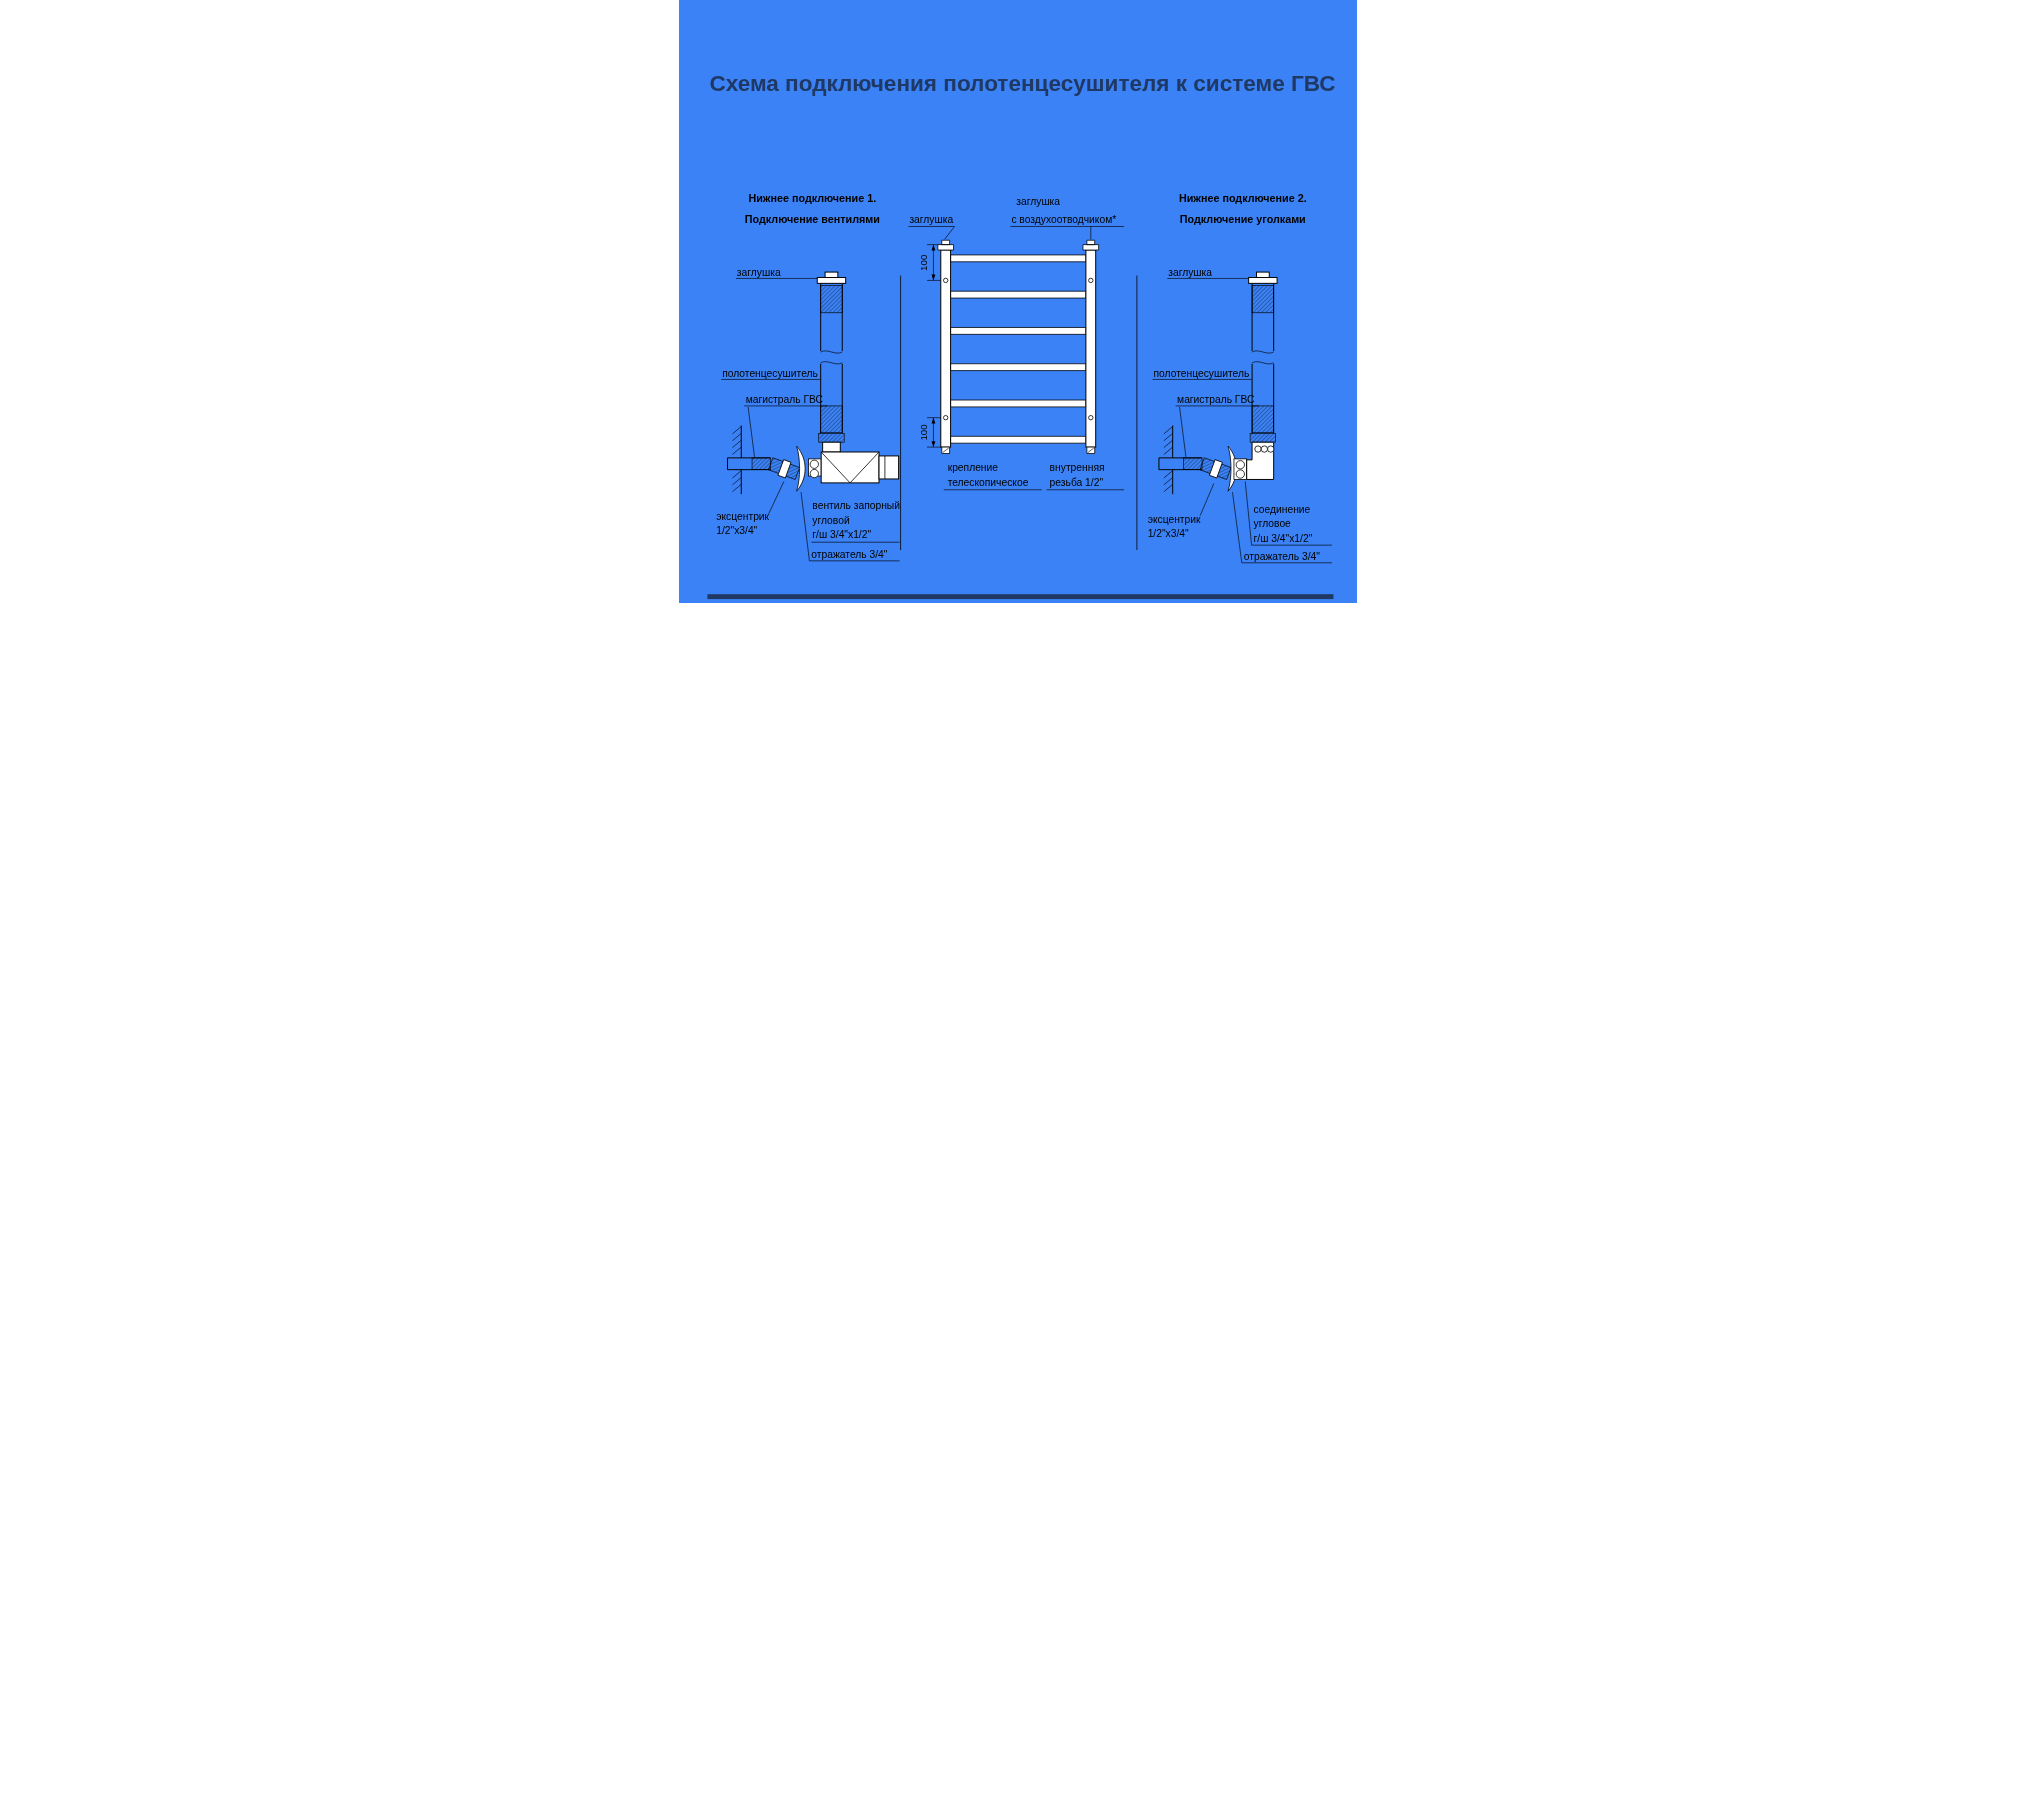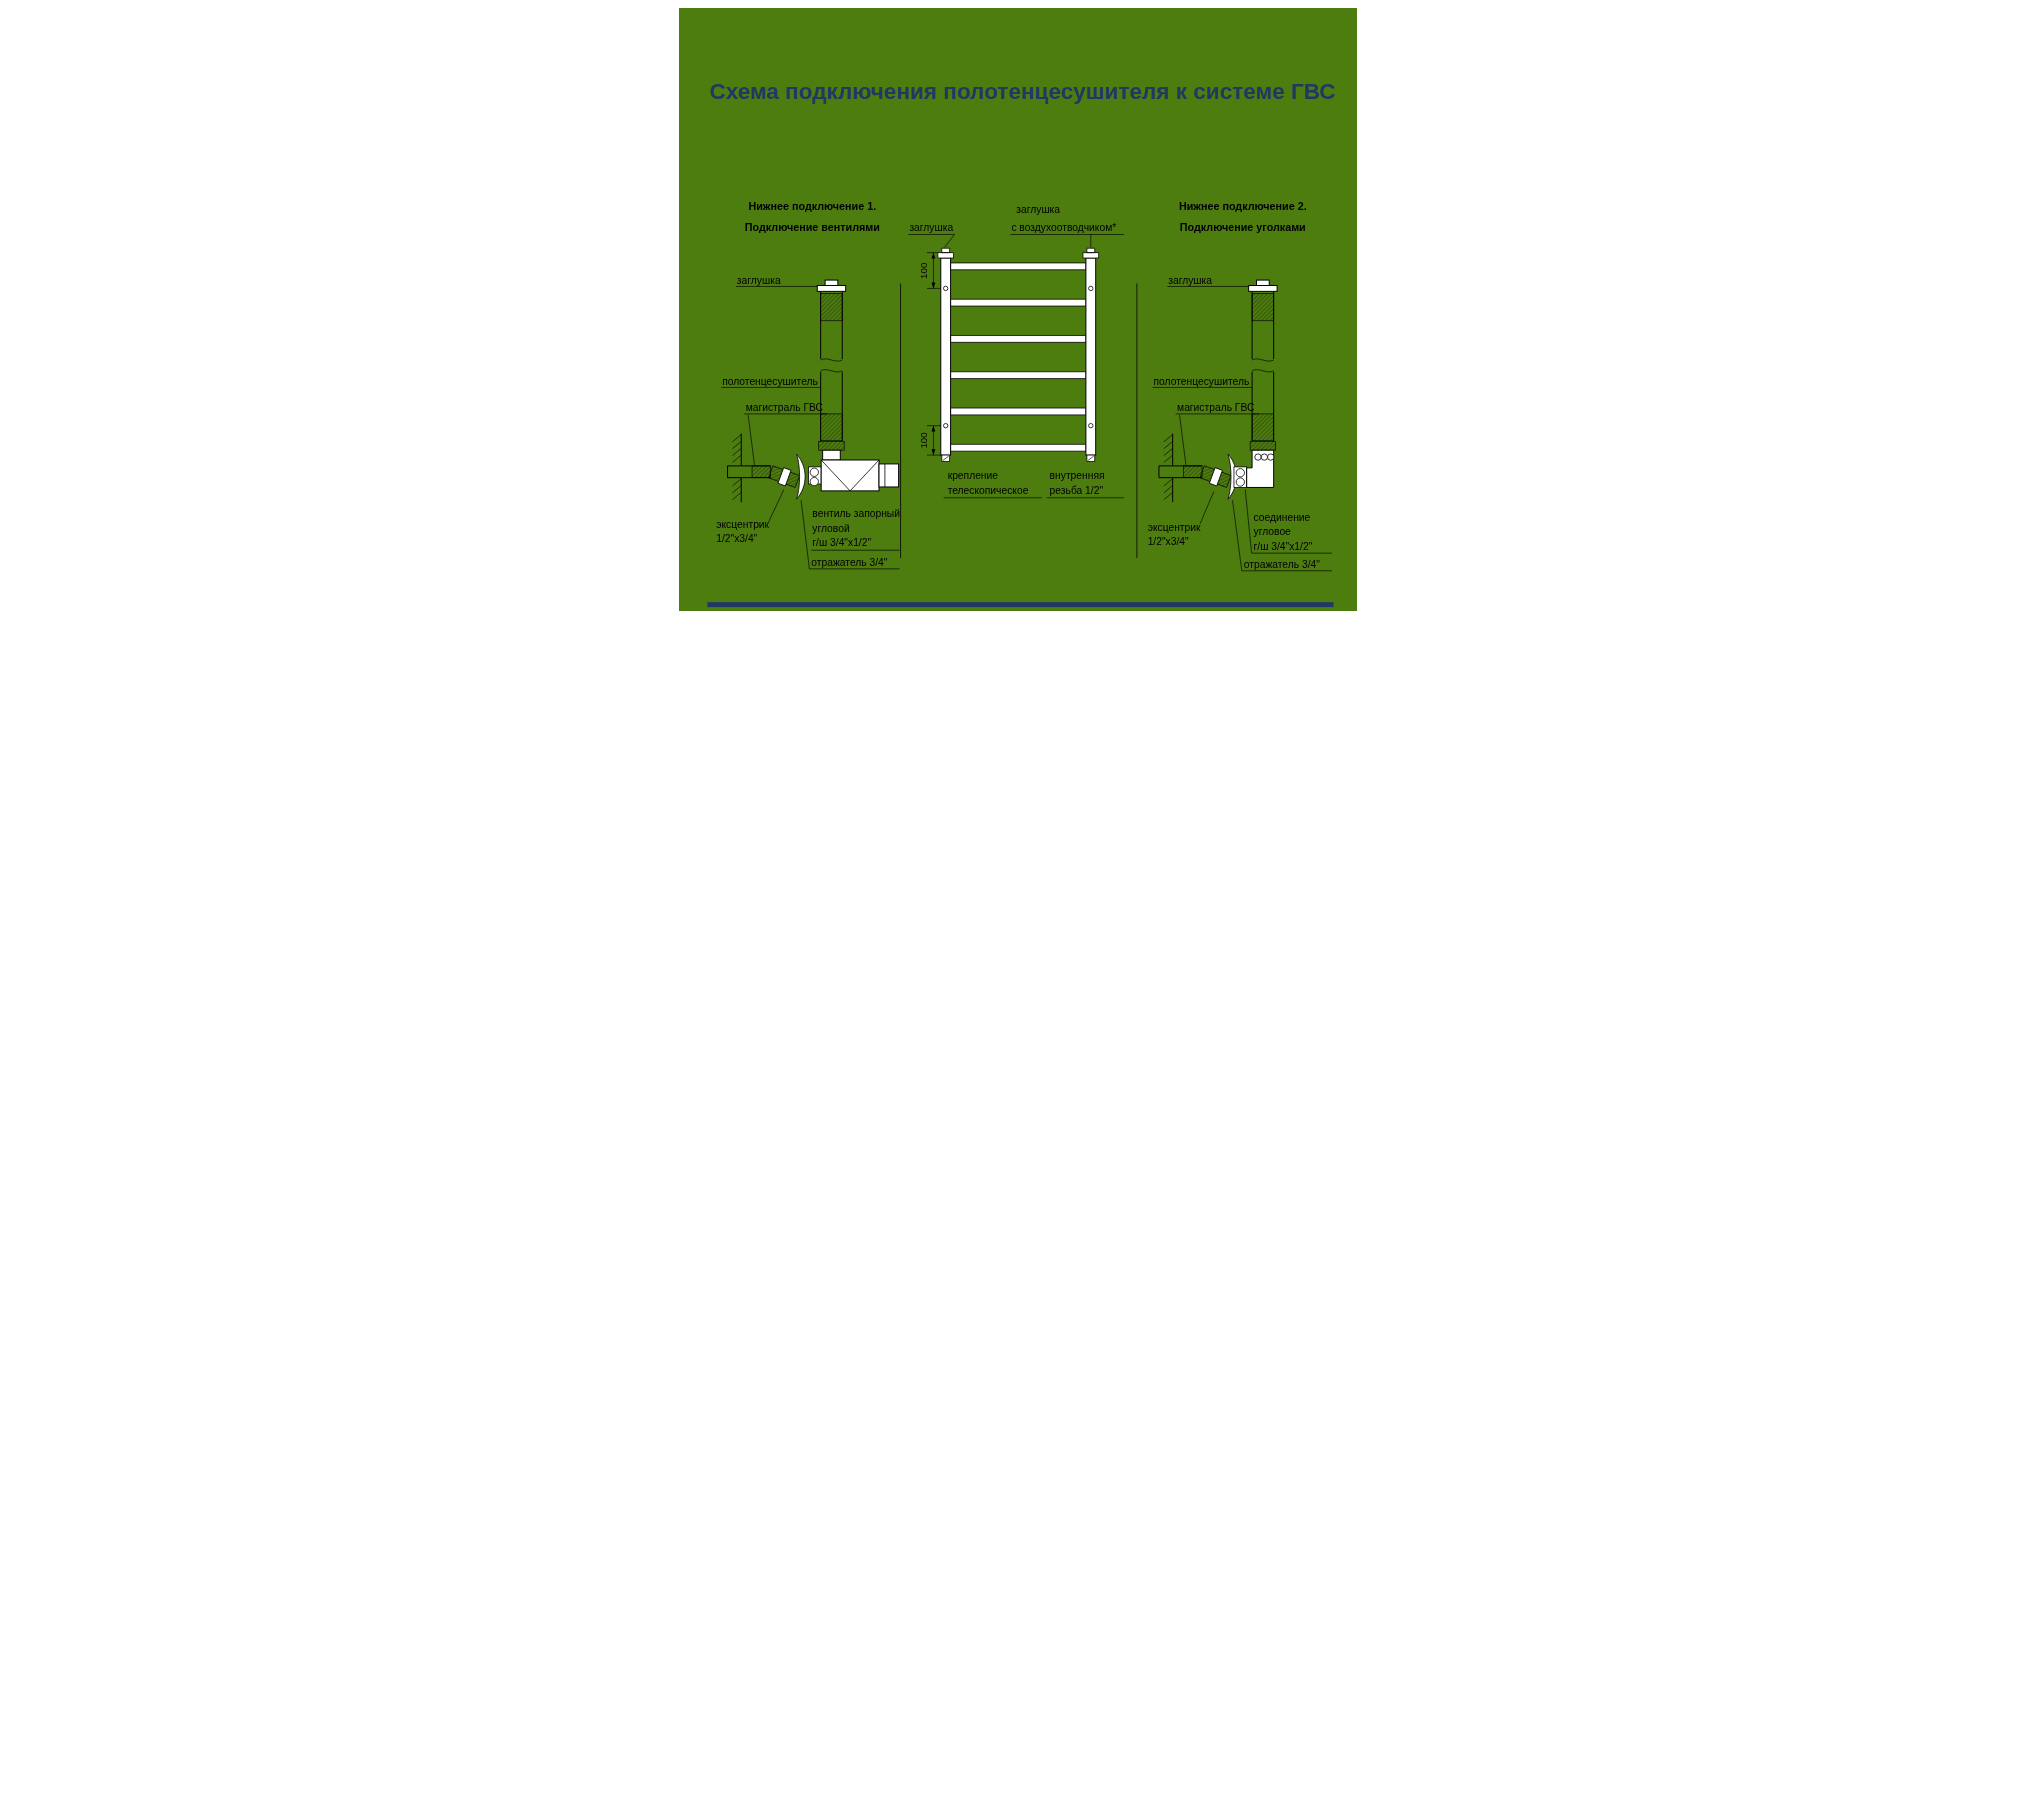--- a/index.html
+++ b/index.html
@@ -1,16 +1,16 @@
 <!DOCTYPE html>
 <html style="font-size:7.8px"><head>
 <meta charset="utf-8">
 <style>
   html,body{margin:0;padding:0;background:#ffffff;}
-  .page{position:relative;width:678px;height:603px;margin:8px auto;background:#4d7c0f;overflow:hidden;}
+  .page{position:relative;width:678px;height:603px;margin:0 auto;background:#3b82f6;overflow:hidden;}
   svg text{font-family:"Liberation Sans",sans-serif;fill:#000;}
   .ttl{font-size:46px;font-weight:bold;fill:#1f3864;}
   .hdr{font-size:22px;font-weight:bold;}
   .lbl{font-size:21px;}
   .dim{font-size:20px;}
   .s2{stroke:#000;stroke-width:2;fill:none;}
   .s16{stroke:#000;stroke-width:1.6;fill:none;}
   .s12{stroke:#000;stroke-width:1.3;fill:none;}
   .fw{fill:#fff;stroke:#000;stroke-width:2;}
   .fw16{fill:#fff;stroke:#000;stroke-width:1.6;}

